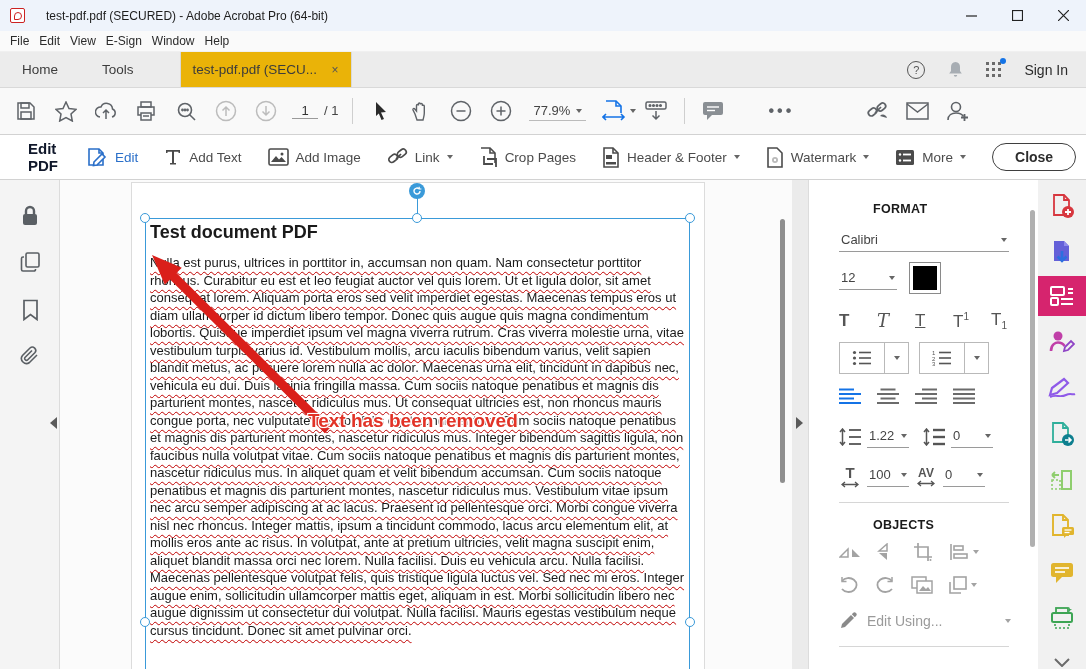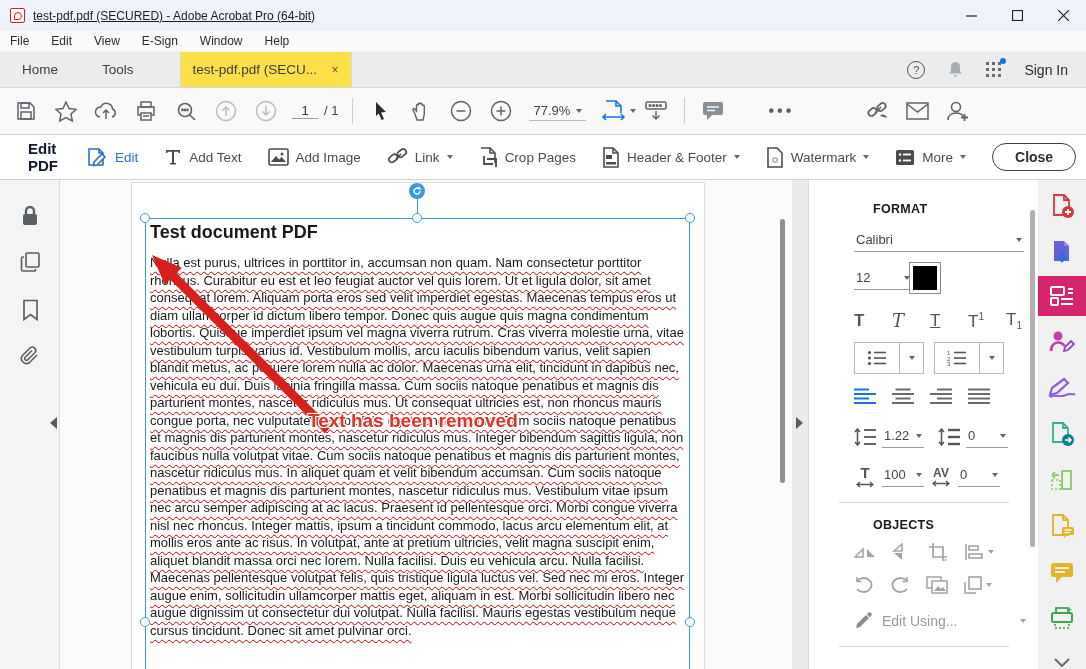--- a/index.html
+++ b/index.html
@@ -2,34 +2,34 @@
 <html><head>
 <meta charset="utf-8">
 <style>
   * { margin:0; padding:0; box-sizing:border-box; }
   html,body { width:1086px; height:669px; overflow:hidden; }
   body { font-family:"Liberation Sans", sans-serif; background:#fff; color:#333; }
   .window { position:relative; width:1086px; height:669px; background:#fff; }
 
   
   .titlebar { height:31px; background:#eef3fb; display:flex; align-items:center; padding-left:10px; }
-  .titlebar .apptitle { font-size:12px; color:#1d1d1d; margin-left:8px;text-decoration:underline; }
+  .titlebar .apptitle { font-size:12px; color:#1d1d1d; margin-left:21px; }
   .winbtns { margin-left:auto; display:flex; height:31px; }
   .winbtn { width:46px; height:31px; display:flex; align-items:center; justify-content:center; color:#222; font-size:13px; }
   .acrologo { width:15px; height:15px; border:1.5px solid #c22; border-radius:2px; position:relative; background:#fff; }
   .acrologo::after { content:""; position:absolute; left:3px; top:3px; width:6px; height:6px; border:1.5px solid #c22; border-radius:50% 50% 50% 0; }
 
   
-  .menubar { height:21px; background:#fafafa; display:flex; align-items:center; gap:22px; padding-left:10px; font-size:12px; color:#2b2b2b; border-bottom:1px solid #f0f0f0; }
+  .menubar { height:21px; background:#fafafa; display:flex; align-items:center; gap:10px; padding-left:10px; font-size:12px; color:#2b2b2b; border-bottom:1px solid #f0f0f0; }
   .menubar span { cursor:default; }
 
   
   .tabbar { height:36px; background:#ececec; display:flex; align-items:stretch; border-bottom:1px solid #d9d9d9; }
   .tab { display:flex; align-items:center; padding:0 22px; font-size:13.5px; color:#3c3c3c; }
-  .tab.doc { background:#fde047; border-left:1px solid #d9d9d9; border-right:1px solid #d9d9d9; margin-left:24px; width:172px; justify-content:space-between; padding:0 12px; }
+  .tab.doc { background:#eab308; border-left:1px solid #d9d9d9; border-right:1px solid #d9d9d9; margin-left:24px; width:172px; justify-content:space-between; padding:0 12px; }
   .tabclose { font-size:12px; color:#555; margin-left:10px; }
   .tabbar-right { margin-left:auto; display:flex; align-items:center; gap:22px; padding-right:18px; }
   .helpcirc { width:18px; height:18px; border:1.5px solid #555; border-radius:50%; display:flex; align-items:center; justify-content:center; font-size:11px; color:#555; }
   .appgrid { position:relative; width:16px; height:16px; display:grid; grid-template-columns:repeat(3,4px); grid-template-rows:repeat(3,4px); gap:2px; }
   .appgrid i { background:#6b6b6b; width:3px; height:3px; }
   .appgrid .bluedot { position:absolute; right:-4px; top:-4px; width:6px; height:6px; border-radius:50%; background:#1473e6; }
   .signin { font-size:14px; color:#2b2b2b; }
 
   
   .toolbar { height:47px; background:#f9f9f9; border-bottom:1px solid #d2d2d2; display:flex; align-items:center; padding:0 6px; }
@@ -75,21 +75,21 @@
   .arrowsvg { position:absolute; left:0; top:0; pointer-events:none; }
 
   .docscroll { position:absolute; right:7px; top:39px; width:5px; height:264px; background:#8f8f8f; border-radius:3px; }
 
   .gutter { width:16px; background:#ebebeb; position:relative; }
   .paneltoggle.right { border-left:7px solid #5a5a5a; left:4px; top:237px; position:absolute; }
 
   
   .rightpanel { width:230px; background:#fff; border-left:1px solid #dcdcdc; position:relative; font-size:13px; color:#444; }
   .rp-title { position:absolute; left:30px; font-weight:bold; font-size:12.5px; color:#1a1a1a; letter-spacing:0.3px;margin-left:34px; }
-  .rp-row { position:absolute; left:45px; display:flex; align-items:center; }
+  .rp-row { position:absolute; left:30px; display:flex; align-items:center; }
   .underfield { border-bottom:1px solid #9a9a9a; display:flex; align-items:center; justify-content:space-between; padding:2px 2px 4px 2px; }
   .swatch-outer { width:32px; height:32px; border:1px solid #8a8a8a; background:#fff; display:flex; align-items:center; justify-content:center; }
   .swatch-inner { width:24px; height:24px; background:#000; }
   .tstyle { width:38px; font-size:17px; color:#555; font-weight:bold; position:relative; }
   .tstyle .ital { font-family:"DejaVu Serif", serif; font-style:italic; font-weight:normal; font-size:18px; }
   .tstyle .und { text-decoration:underline; }
   .tstyle sup,.tstyle sub { font-size:10px; font-weight:normal; }
   .listbtn { display:flex; border:1px solid #b9b9b9; height:32px; }
   .listbtn .main { width:44px; display:flex; align-items:center; justify-content:center; }
   .listbtn .drop { width:24px; border-left:1px solid #b9b9b9; display:flex; align-items:center; justify-content:center; }

